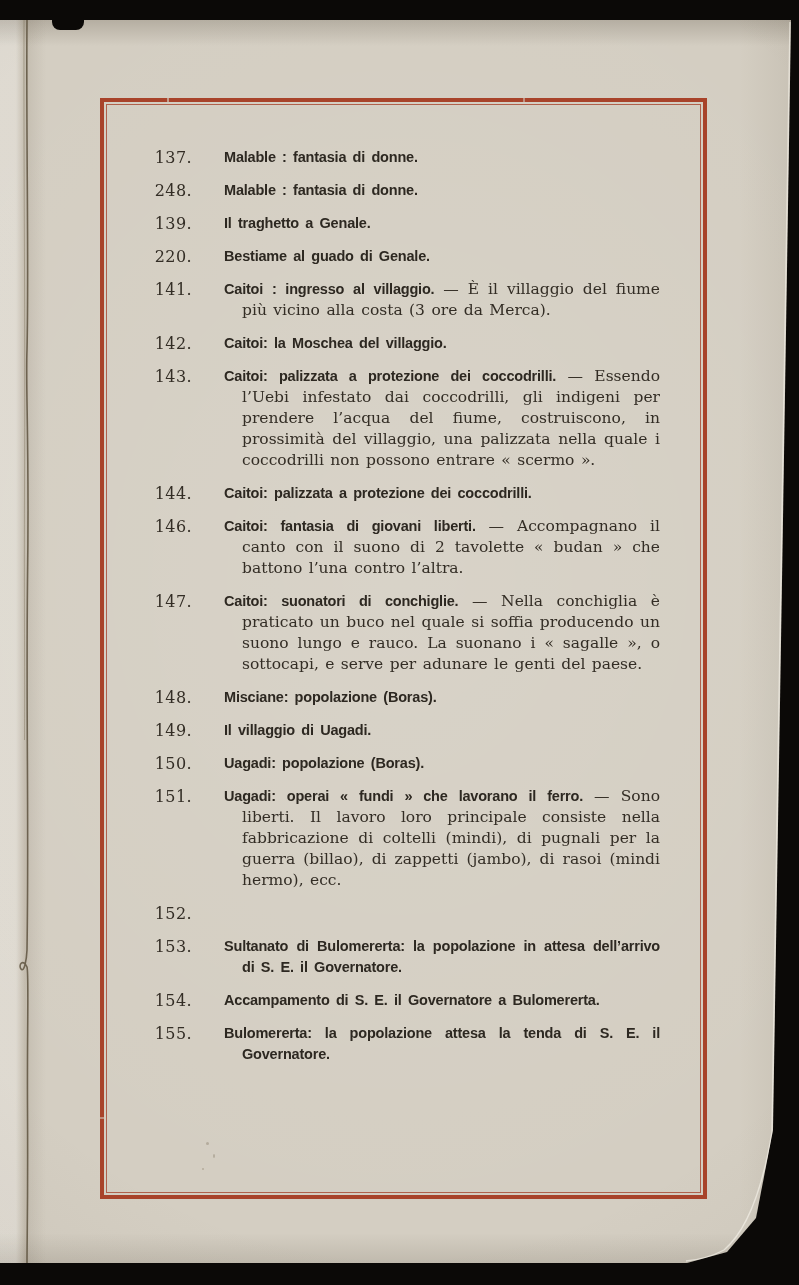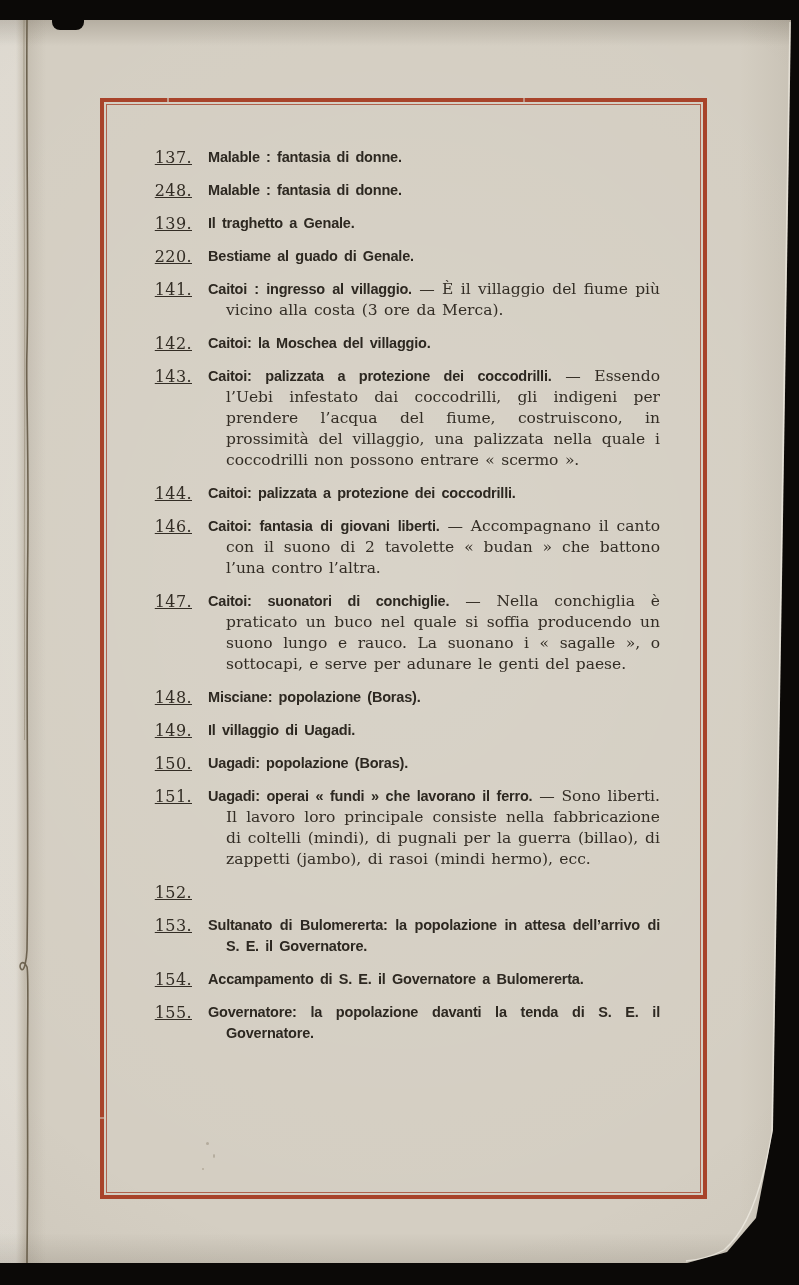--- a/index.html
+++ b/index.html
@@ -51,24 +51,23 @@
   
   .catalog{
     position:absolute;left:148px;top:147px;width:512px;
     color:#332d25;
   }
   .entry{display:flex;margin-bottom:12px;}
   .entry-num{
     flex:0 0 44px;text-align:right;
     font:400 16px/21px "DejaVu Serif", serif;
     letter-spacing:.4px;
-    text-decoration:underline;
   }
   .entry-body{
-    margin-left:16px;width:452px;
+    margin-left:32px;width:452px;
     text-align:justify;
     font:400 15.5px/21px "DejaVu Serif", serif;
     padding-left:18px;text-indent:-18px;
   }
   .entry-title{
     font:700 14.5px/21px "Liberation Sans", sans-serif;
     letter-spacing:-.2px;word-spacing:2.5px;
     color:#2d2821;
   }
   .entry-desc{word-spacing:1.5px;}
@@ -164,15 +163,15 @@
     <div class="entry">
     <div class="entry-num">153.</div>
     <div class="entry-body"><span class="entry-title">Sultanato di Bulomererta: la popolazione in attesa dell’arrivo di S. E. il Governatore.</span></div>
   </div>
     <div class="entry">
     <div class="entry-num">154.</div>
     <div class="entry-body"><span class="entry-title">Accampamento di S. E. il Governatore a Bulomererta.</span></div>
   </div>
     <div class="entry">
     <div class="entry-num">155.</div>
-    <div class="entry-body"><span class="entry-title">Governatore: la popolazione davanti la tenda di S. E. il Governatore.</span></div>
+    <div class="entry-body"><span class="entry-title">Bulomererta: la popolazione attesa la tenda di S. E. il Governatore.</span></div>
   </div>
   </div>
 
 </body></html>

